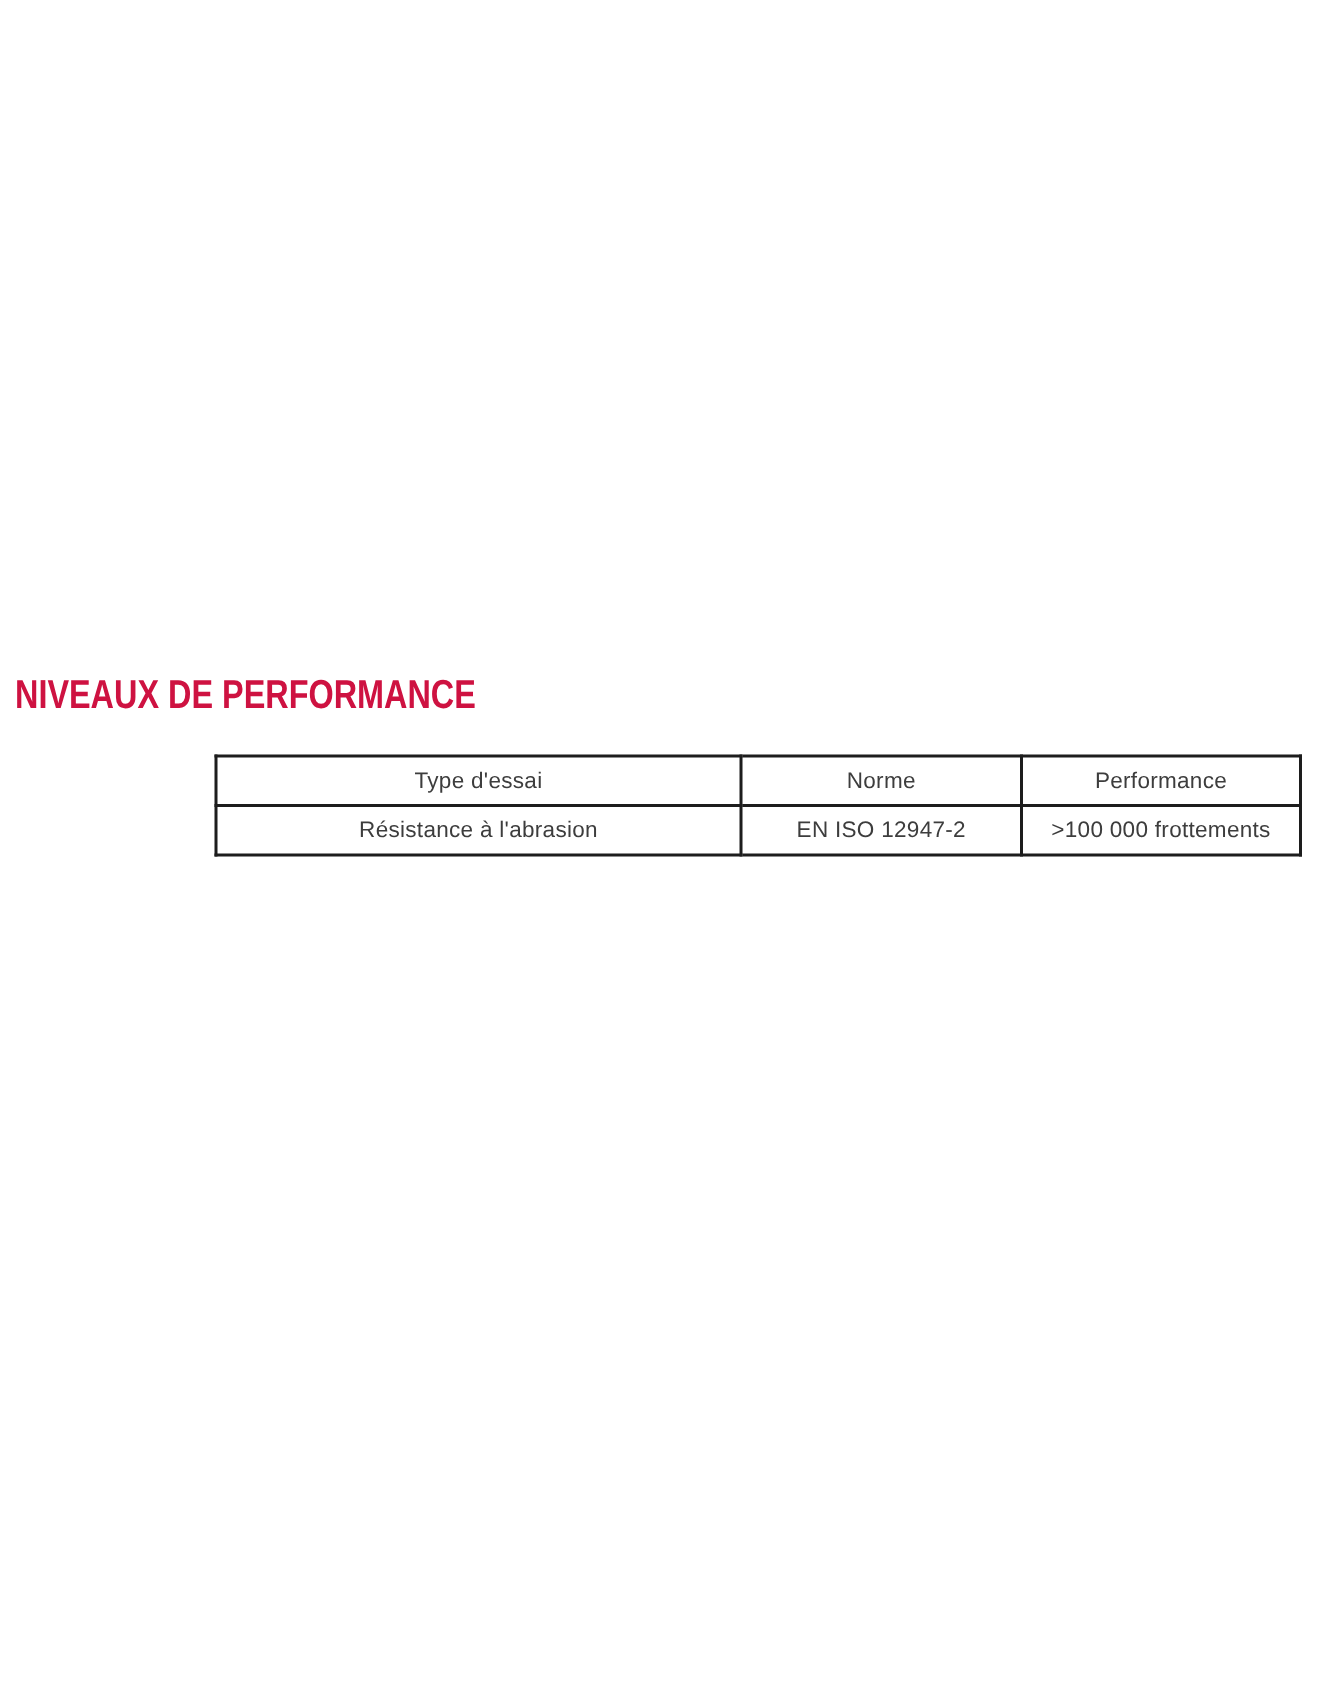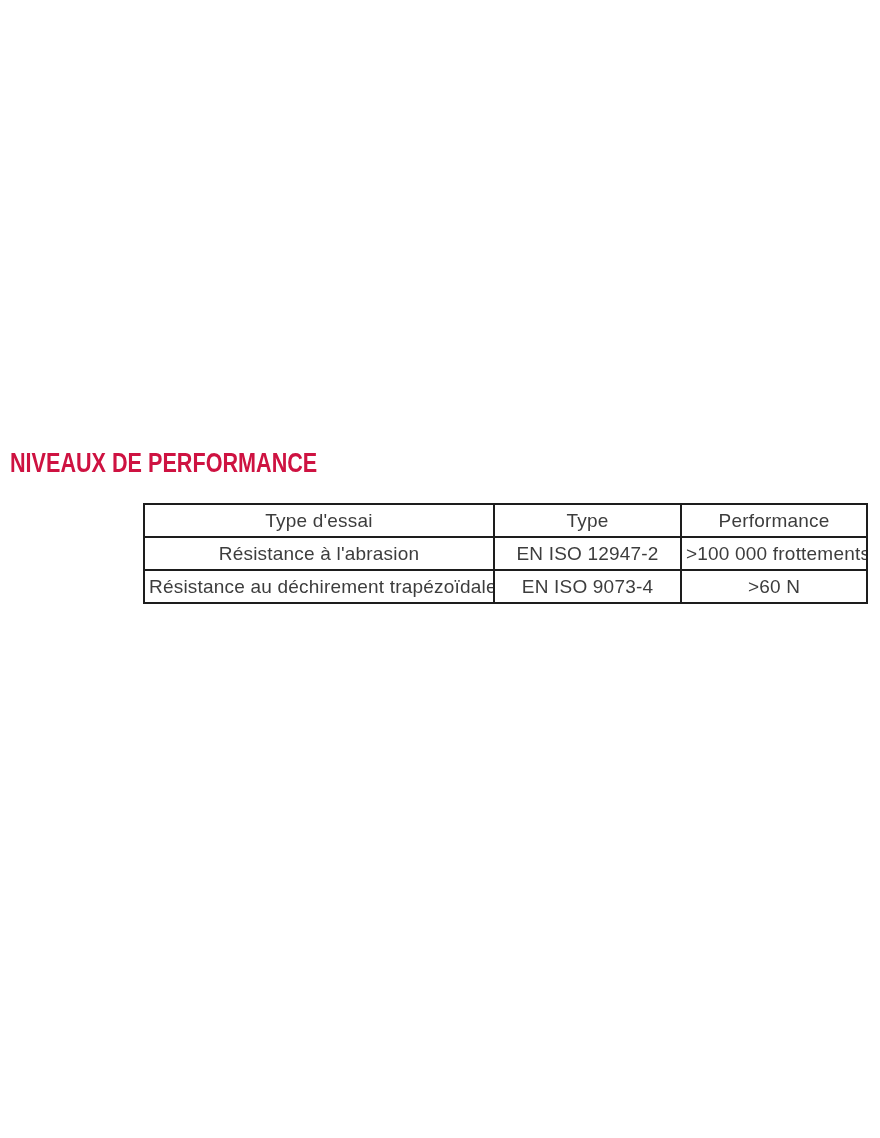--- a/index.html
+++ b/index.html
@@ -37,21 +37,21 @@
     table-layout: fixed;
     background: #ffffff;
   }
   table.perf-table th,
   table.perf-table td {
     border: 2px solid #1d1d1d;
     height: 31px;
     padding: 0 4px;
     text-align: center;
     vertical-align: middle;
-    font-size: 19px;
+    font-size: 15px;
     font-weight: normal;
     color: #3d3d3d;
     letter-spacing: 0.2px;
     white-space: nowrap;
     overflow: hidden;
   }
   col.c1 { width: 350px; }
   col.c2 { width: 187px; }
   col.c3 { width: 186px; }
 </style>
@@ -64,31 +64,26 @@
 
   <table class="perf-table">
     <colgroup>
       <col class="c1">
       <col class="c2">
       <col class="c3">
     </colgroup>
     <thead>
       <tr>
         <th>Type d'essai</th>
-        <th>Type</th>
+        <th>Norme</th>
         <th>Performance</th>
       </tr>
     </thead>
     <tbody>
       <tr>
         <td>Résistance à l'abrasion</td>
         <td>EN ISO 12947-2</td>
         <td>&gt;100 000 frottements</td>
       </tr>
-      <tr>
-        <td>Résistance au déchirement trapézoïdale</td>
-        <td>EN ISO 9073-4</td>
-        <td>&gt;60 N</td>
-      </tr>
     </tbody>
   </table>
 
 </div>
 
 </body></html>

